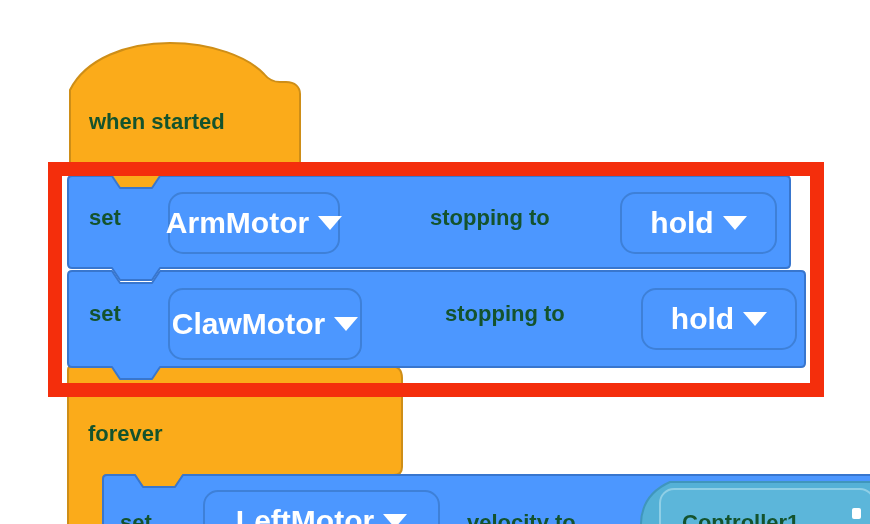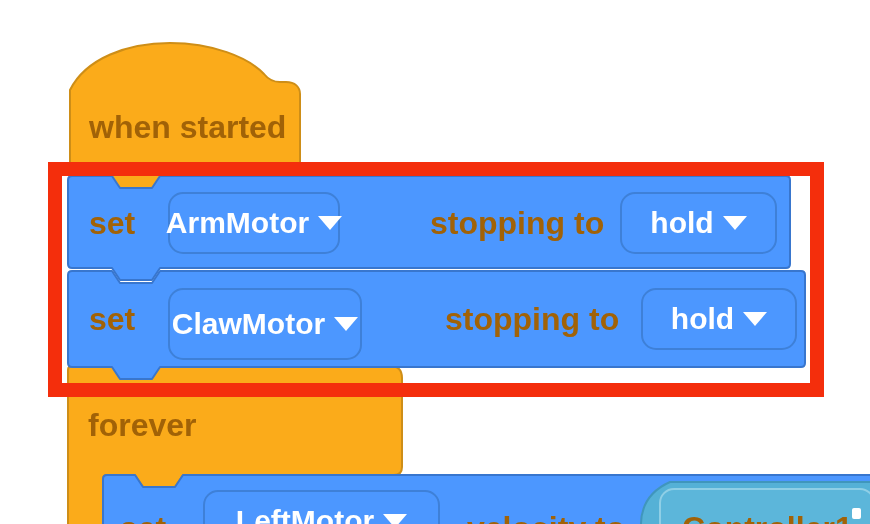--- a/index.html
+++ b/index.html
@@ -2,21 +2,21 @@
 <html><head>
 <meta charset="utf-8">
 <style>
   html,body{margin:0;padding:0;background:#fff;}
   #canvas{
     position:relative;width:870px;height:524px;overflow:hidden;background:#ffffff;
     font-family:"Liberation Sans",sans-serif;
   }
   #blocks-svg{position:absolute;left:0;top:0;z-index:1;}
   .lbl{
-    position:absolute;z-index:3;color:#a16207;font-weight:bold;font-size:32px;
+    position:absolute;z-index:3;color:#14532d;font-weight:bold;font-size:22px;
     line-height:1;white-space:nowrap;user-select:none;
   }
   .dd{
     position:absolute;z-index:2;display:flex;align-items:center;justify-content:center;
     gap:9px;background:#4C97FF;border:2px solid #3E80D8;border-radius:15px;
     box-sizing:border-box;color:#fff;font-weight:bold;font-size:30px;white-space:nowrap;
   }
   .dd.teal{background:#5CB6DA;border-color:#8FCFE6;}
   .arw{
     width:0;height:0;flex:0 0 auto;
@@ -79,21 +79,21 @@
   <div class="dd" style="left:168px;top:288px;width:194px;height:72px;">
     <span>ClawMotor</span>
     <span class="arw"></span>
   </div>
   <div class="lbl" style="left:445px;top:303px;">stopping to</div>
   <div class="dd" style="left:641px;top:288px;width:156px;height:62px;">
     <span>hold</span>
     <span class="arw"></span>
   </div>
 
-  <div class="lbl" style="left:88px;top:409px;">forever</div>
+  <div class="lbl" style="left:88px;top:423px;">forever</div>
 
   <div class="lbl" style="left:120px;top:512px;">set</div>
   <div class="dd" style="left:203px;top:490px;width:237px;height:62px;">
     <span>LeftMotor</span>
     <span class="arw"></span>
   </div>
   <div class="lbl" style="left:467px;top:512px;">velocity to</div>
   <div class="dd teal" style="left:659px;top:488px;width:216px;height:62px;"></div>
   <div class="lbl" style="left:682px;top:512px;z-index:4;">Controller1</div>
   <div class="frag" style="left:852px;top:508px;"></div>

